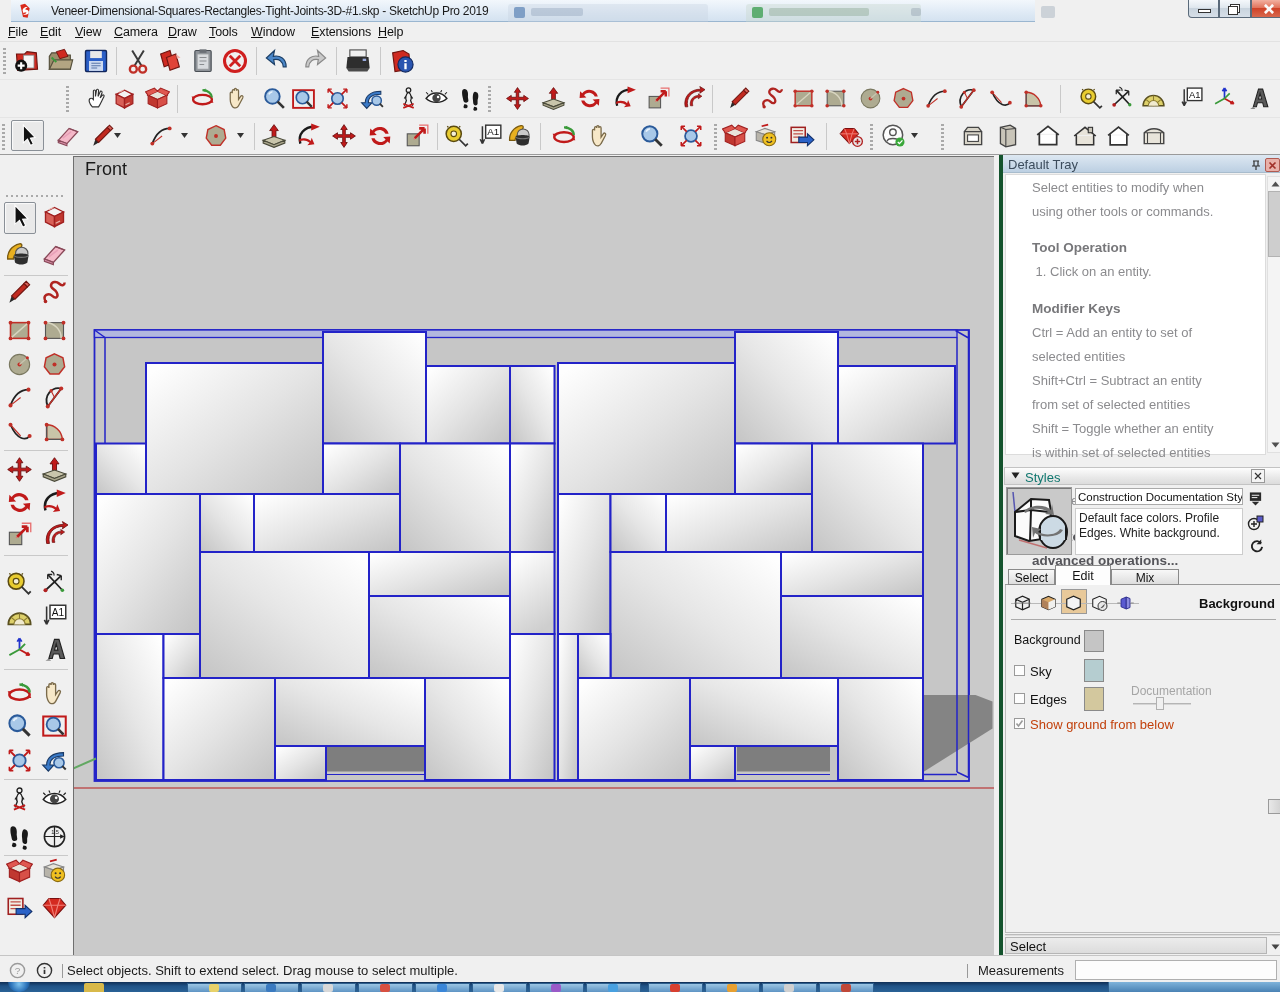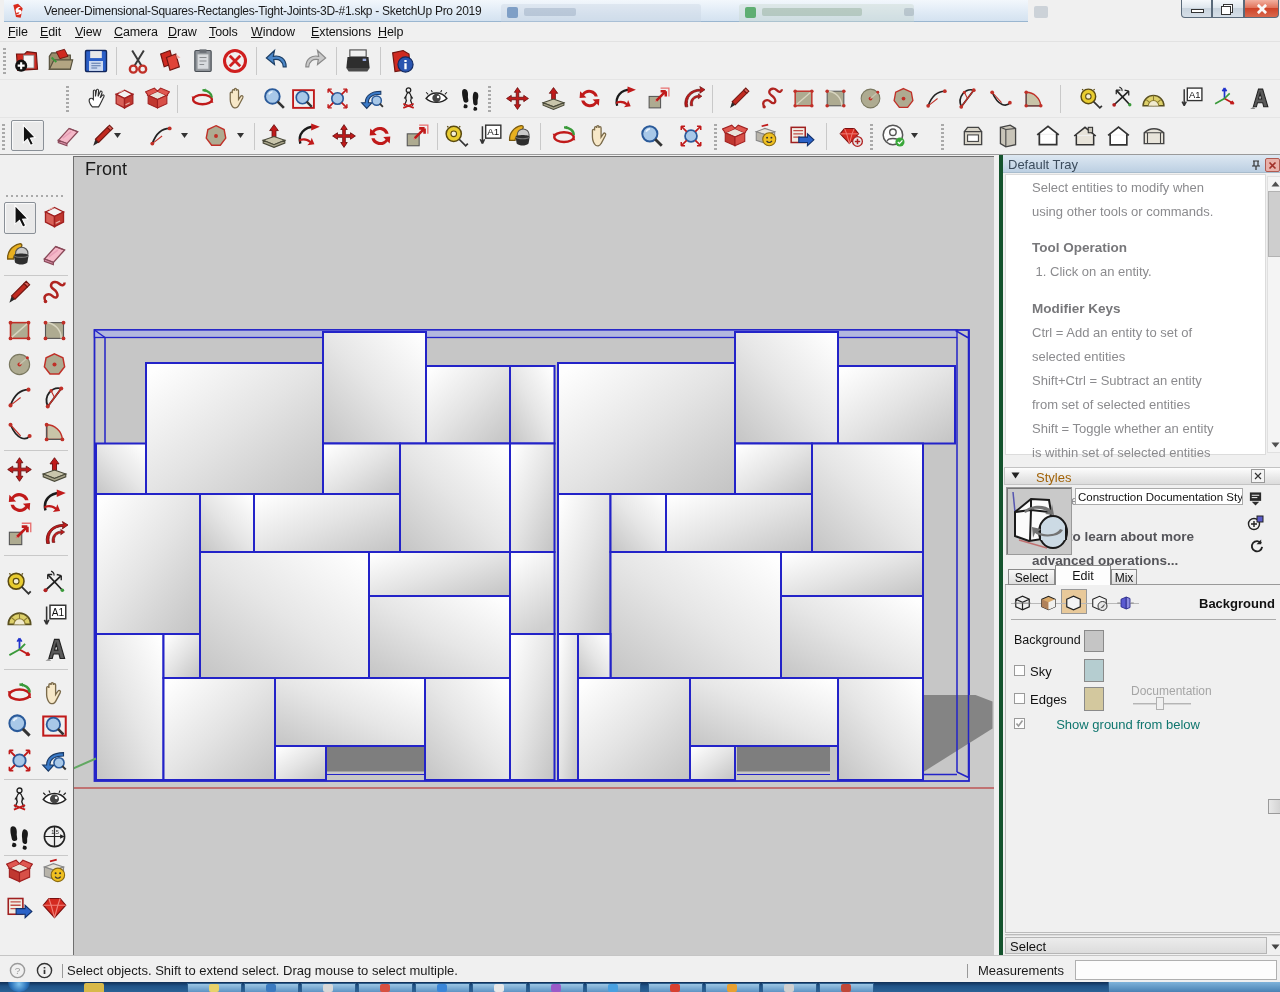--- a/index.html
+++ b/index.html
@@ -1,17 +1,17 @@
 <!DOCTYPE html>
 <html><head><meta charset="utf-8"><style>
 *{margin:0;padding:0;box-sizing:border-box}
 html,body{width:1280px;height:992px;overflow:hidden}
 body{font-family:"Liberation Sans",sans-serif;position:relative;background:#f0f0f0}
 .abs{position:absolute}
-.titlebar{left:4px;top:0;width:1024px;height:22px;background:linear-gradient(#f2f7fc,#dfeaf5 60%,#d4e2f0);border-bottom:1px solid #9ab6d0}
+.titlebar{left:11px;top:0;width:1024px;height:22px;background:linear-gradient(#f2f7fc,#dfeaf5 60%,#d4e2f0);border-bottom:1px solid #9ab6d0}
 .title-txt{left:40px;top:4px;font-size:12px;letter-spacing:-0.28px;color:#1a1a1a;white-space:nowrap}
 .menubar{left:0;top:22px;width:1280px;height:20px;background:#f0f0f0;border-bottom:1px solid #e2e2e2}
 .menu-item{top:3px;font-size:12.5px;color:#111;letter-spacing:-0.1px}
 .menu-item span{text-decoration:underline}
 .tbrow{left:0;width:1280px;background:#f0f0f0}
 .sep{width:1px;background:#c9c9c9}
 .dots{width:3px;background-image:repeating-linear-gradient(#a9a9a9 0 2px,#f0f0f0 2px 4px)}
 .leftbar{left:0;top:155px;width:73px;height:800px;background:#f0f0f0}
 .canvas{left:73px;top:156px;width:921px;height:799px;background:#cacaca}
 .tray{left:999px;top:155px;width:281px;height:800px;background:#f0f0f0;border-left:4px solid #14532d}
@@ -862,56 +862,57 @@
       <path d="M4.5 0.5 L8.5 5.5 L0.5 5.5 Z" fill="#505050"></path>
     </svg>
 <div class="abs " style="left:265px;top:36px;width:14px;height:66px;background:#cecece;border:1px solid #b2b2b2;"></div>
 <svg class="icon" style="left:268px;top:287px" width="9" height="6" viewBox="0 0 9 6">
       <path d="M4.5 5.5 L8.5 0.5 L0.5 0.5 Z" fill="#505050"></path>
     </svg>
 <div class="abs tray-h2" style="left:1px;top:312px;width:279px;height:18px;"></div>
 <svg class="icon" style="left:8px;top:317px" width="9" height="7" viewBox="0 0 9 7">
       <path d="M0.5 0.5 L8.5 0.5 L4.5 6.5 Z" fill="#222"></path>
     </svg>
-<div class="abs " style="left:22px;top:315px;width:60px;height:14px;font-size:13px;color:#a16207;margin-left:11px;">Styles</div>
+<div class="abs " style="left:22px;top:315px;width:60px;height:14px;font-size:13px;color:#0f766e;">Styles</div>
 <div class="abs " style="left:248px;top:314px;width:14px;height:14px;background:#f4f4f4;border:1px solid #999;"></div>
 <svg class="icon" style="left:251px;top:317px" width="8" height="8" viewBox="0 0 8 8">
       <path d="M1 1 L7 7 M7 1 L1 7" stroke="#333" stroke-width="1.2"></path>
     </svg>
 <div class="abs " style="left:3px;top:332px;width:66px;height:68px;background:#c9c9c9;border:1px solid #9a9a9a;box-shadow:inset 1px 1px 0 #777;"></div>
 <svg class="icon" style="left:4px;top:333px" width="64" height="65" viewBox="0 0 64 65">
       <path d="M6 4 L8 24" stroke="#5555b0" stroke-width="1.5" fill="none"></path>
       <path d="M12 52 L40 60" stroke="#c07070" stroke-width="1.5" fill="none"></path>
       <path d="M8 24 L24 11 L42 12 L44 24 L42 50 L22 53 L8 48 Z" fill="#fbfbfb" stroke="#1a1a1a" stroke-width="2"></path>
       <path d="M8 24 L24 22 L42 24 M24 11 L24 22 M24 22 L23 53" fill="none" stroke="#1a1a1a" stroke-width="2"></path>
       <path d="M17 24 C20 17 38 15 44 22 L45 16 L47 27 L38 26 L41 24 C34 19 22 20 19 25 Z" fill="#737373"></path>
       <ellipse cx="46" cy="44" rx="14" ry="16" fill="#ccdae4" stroke="#1a1a1a" stroke-width="2"></ellipse>
       <path d="M33 38 L33 52 L59 52 L59 38" fill="#ccdae4" stroke="none"></path>
       <path d="M33 38 L33 52 M59 38 L59 52" stroke="#1a1a1a" stroke-width="2"></path>
       <path d="M56 42 C52 50 34 50 28 45 L26 50 L25 39 L34 41 L31 44 C38 48 50 47 53 41 Z" fill="#737373"></path>
     </svg>
 <div class="abs " style="left:72px;top:333px;width:168px;height:17px;background:#fff;border:1px solid #aaa;font-size:11.5px;color:#111;white-space:nowrap;overflow:hidden;padding:1.5px 2px;">Construction Documentation Sty|</div>
+<div class="abs " style="left:72px;top:353px;width:168px;height:47px;background:#fff;border:1px solid #ccc;font-size:12px;line-height:15px;color:#222;padding:2px 3px;">Default face colors. Profile Edges. White background.</div>
 <svg class="icon" style="left:245px;top:336px" width="15" height="16" viewBox="0 0 16 16">
       <rect x="2" y="1" width="12" height="9" fill="#2a2a2a"></rect>
       <path d="M4 4 H12 M4 6.5 H10" stroke="#fff" stroke-width="1"></path>
       <path d="M8 15 L4 11 L12 11 Z" fill="#2a2a2a"></path>
     </svg>
 <svg class="icon" style="left:244px;top:359px" width="17" height="18" viewBox="0 0 17 18">
       <circle cx="7" cy="10" r="5.5" fill="#f4f4f4" stroke="#222" stroke-width="1.4"></circle>
       <path d="M7 7 V13 M4 10 H10" stroke="#222" stroke-width="1.4"></path>
       <rect x="10" y="2" width="6" height="6" fill="#5a5ac8" stroke="#222" stroke-width="1"></rect>
     </svg>
 <svg class="icon" style="left:246px;top:383px" width="15" height="16" viewBox="0 0 16 16">
       <path d="M13 5 A 5.5 5.5 0 1 0 14 9" fill="none" stroke="#222" stroke-width="2"></path>
       <path d="M13 1 L13 6 L8 6 Z" fill="#222"></path>
     </svg>
 <div class="abs " style="left:2px;top:429px;width:277px;height:1px;background:#999;"></div>
 <div class="abs " style="left:5px;top:414px;width:47px;height:16px;background:linear-gradient(#f8f8f8,#ddd);border:1px solid #8a8a8a;font-size:12px;color:#111;text-align:center;padding-top:1px;">Select</div>
 <div class="abs " style="left:52px;top:410px;width:56px;height:20px;background:#fdfdfd;border:1px solid #8a8a8a;border-bottom:none;font-size:12.5px;color:#111;text-align:center;padding-top:3px;">Edit</div>
-<div class="abs " style="left:108px;top:414px;width:26px;height:16px;background:linear-gradient(#f8f8f8,#ddd);border:1px solid #8a8a8a;font-size:12px;color:#111;text-align:center;padding-top:1px;">Mix</div>
+<div class="abs " style="left:108px;top:414px;width:68px;height:16px;background:linear-gradient(#f8f8f8,#ddd);border:1px solid #8a8a8a;font-size:12px;color:#111;text-align:center;padding-top:1px;">Mix</div>
 <div class="abs " style="left:2px;top:430px;width:277px;height:348px;border:1px solid #bbb;border-top:none;"></div>
 <div class="abs " style="left:58px;top:434px;width:26px;height:25px;background:#e8c99a;border:1px solid #999;"></div>
 <div class="abs " style="left:8px;top:448px;width:128px;height:1px;background:#b9b9b9;"></div>
 <svg class="icon" style="left:10px;top:439px" width="19" height="18" viewBox="0 0 24 24">
       <path d="M3 7 L12 3 L21 7 L21 17 L12 21 L3 17 Z M3 7 L12 11 L21 7 M12 11 L12 21" fill="none" stroke="#222" stroke-width="1.6"></path>
       <path d="M1 12 H23" stroke="#888" stroke-width="1"></path>
     </svg>
 <svg class="icon" style="left:36px;top:439px" width="19" height="18" viewBox="0 0 24 24">
       <path d="M3 7 L12 3 L21 7 L21 17 L12 21 L3 17 Z" fill="#d8a868" stroke="#222" stroke-width="1.4"></path>
       <path d="M3 7 L12 11 L12 21 L3 17 Z" fill="#b0815a"></path>
@@ -941,21 +942,21 @@
 <div class="abs " style="left:27px;top:537px;width:60px;height:14px;font-size:13px;color:#111;">Edges</div>
 <div class="abs swatch" style="left:81px;top:532px;width:20px;height:24px;background:#d3c89e;"></div>
 <div class="abs " style="left:128px;top:529px;width:80px;height:12px;font-size:12px;color:#a5a5a5;">Documentation</div>
 <div class="abs " style="left:130px;top:548px;width:58px;height:2px;background:#d5d5d5;border-top:1px solid #b5b5b5;"></div>
 <div class="abs " style="left:153px;top:542px;width:8px;height:13px;background:#f0f0f0;border:1px solid #b0b0b0;"></div>
 <div class="chk" style="left:11px;top:563px">
       <svg width="9" height="9" viewBox="0 0 9 9" style="position:absolute;left:0;top:0">
         <path d="M1.5 4.5 L3.5 7 L7.5 1.5" fill="none" stroke="#9a9a9a" stroke-width="1.6"></path>
       </svg>
     </div>
-<div class="abs " style="left:27px;top:562px;width:170px;height:14px;font-size:13px;color:#0f766e;white-space:nowrap;text-align:right;">Show ground from below</div>
+<div class="abs " style="left:27px;top:562px;width:170px;height:14px;font-size:13px;color:#c2410c;white-space:nowrap;">Show ground from below</div>
 <div class="abs " style="left:2px;top:779px;width:277px;height:2px;border-top:1px solid #bbb;border-bottom:1px solid #ddd;"></div>
 <div class="abs " style="left:2px;top:782px;width:262px;height:17px;background:linear-gradient(#ececec,#dcdcdc);border:1px solid #b5b5b5;"></div>
 <div class="abs " style="left:7px;top:784px;width:60px;height:13px;font-size:13px;color:#111;">Select</div>
 <svg class="icon" style="left:268px;top:789px" width="9" height="6" viewBox="0 0 9 6">
       <path d="M0.5 0.5 L8.5 0.5 L4.5 5.5 Z" fill="#444"></path>
     </svg>
 <div class="abs " style="left:265px;top:644px;width:15px;height:15px;background:linear-gradient(90deg,#e8e8e8,#d0d0d0);border:1px solid #9a9a9a;"></div>
 </div>
 <div class="abs statusbar">
 <svg class="icon" style="left:9px;top:6px" width="17" height="17" viewBox="0 0 24 24">

